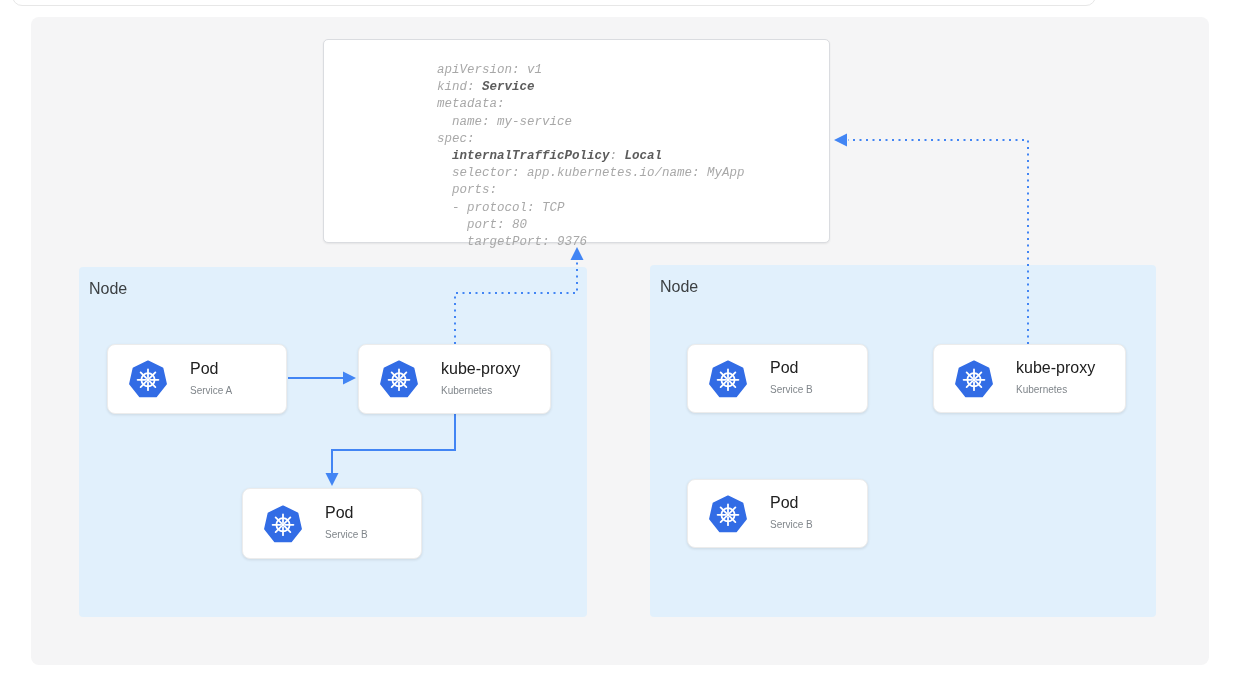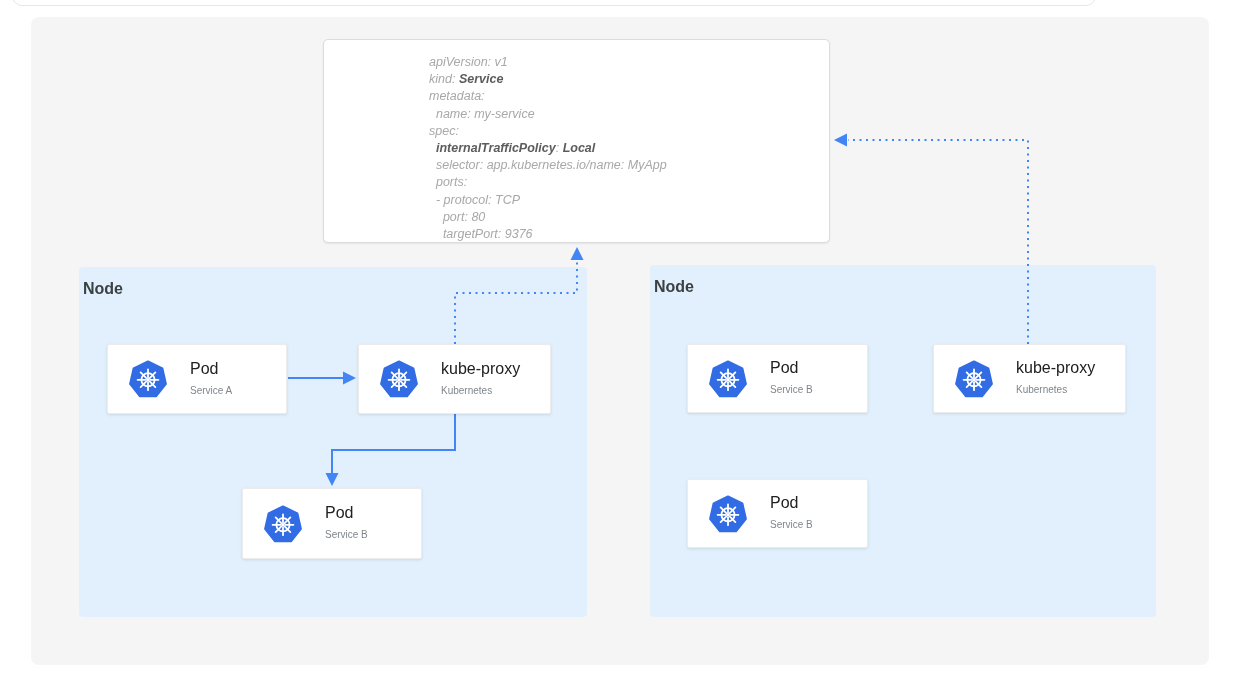--- a/index.html
+++ b/index.html
@@ -20,31 +20,31 @@
   
   .top-edge{position:absolute;left:12px;top:-16px;width:1082px;height:20px;
     background:#fff;border:1px solid #e7e7e7;border-radius:10px;}
 
   .panel{position:absolute;left:31px;top:17px;width:1178px;height:648px;
     background:var(--panel-bg);border-radius:8px;}
 
   .yaml-card{position:absolute;left:323px;top:39px;width:507px;height:204px;
     background:#fff;border:1px solid #dadce0;border-radius:5px;
     box-shadow:0 1px 2px rgba(0,0,0,0.07);box-sizing:border-box;}
-  .yaml{margin:0;padding:14px 10px 0 105px;
-    font-family:Liberation Sans, sans-serif;font-style:italic;
+  .yaml{margin:8px;padding:14px 10px 0 105px;
+    font-family:Liberation Mono, monospace;font-style:italic;
     font-size:12.5px;line-height:17.2px;color:var(--yaml-text);white-space:pre;}
   .yaml .b{font-weight:bold;color:var(--yaml-bold-text);}
 
   .node{position:absolute;background:var(--node-bg);border-radius:4px;}
   .node-left{left:79px;top:267px;width:508px;height:350px;}
   .node-right{left:650px;top:265px;width:506px;height:352px;}
-  .node-label{position:absolute;left:4px;top:13px;font-size:16px;color:var(--node-label);font-weight:bold;}
+  .node-label{position:absolute;left:10px;top:13px;font-size:16px;color:var(--node-label);}
 
-  .card{position:absolute;background:#fff;border-radius:2px;
+  .card{position:absolute;background:#fff;border-radius:8px;
     border:1px solid #ececec;box-sizing:border-box;
     box-shadow:0 1px 3px rgba(0,0,0,0.10);
     display:flex;align-items:center;padding-left:20px;}
   .k8s-icon{width:40px;height:42px;flex:0 0 auto;display:block;color:var(--kubernetes-blue);}
   .k8s-icon svg{width:40px;height:42px;display:block;}
   .card-text{margin-left:22px;}
   .card-title{font-size:16px;color:var(--card-title);line-height:22px;}
   .card-subtitle{font-size:10px;color:var(--card-subtitle);line-height:21px;}
 
   .connectors{position:absolute;left:0;top:0;width:1233px;height:683px;pointer-events:none;}

